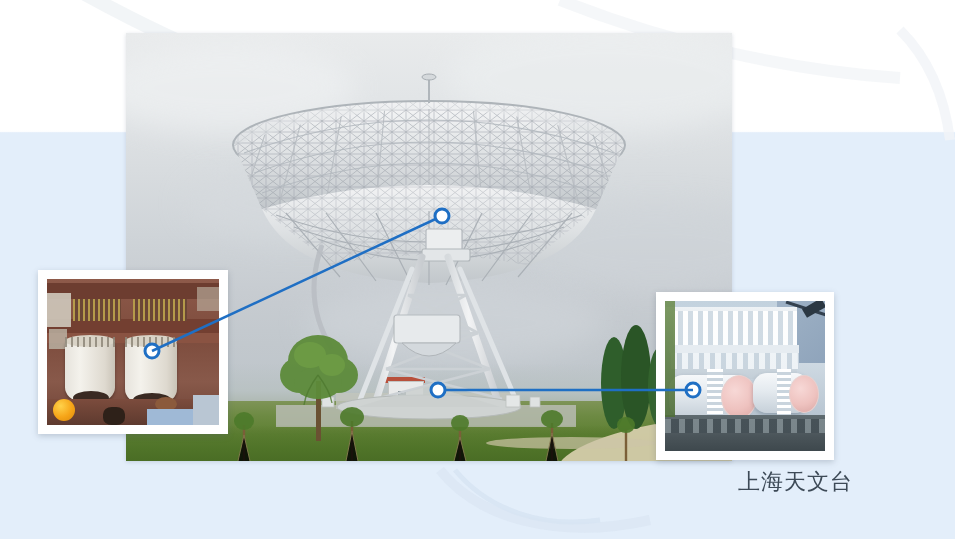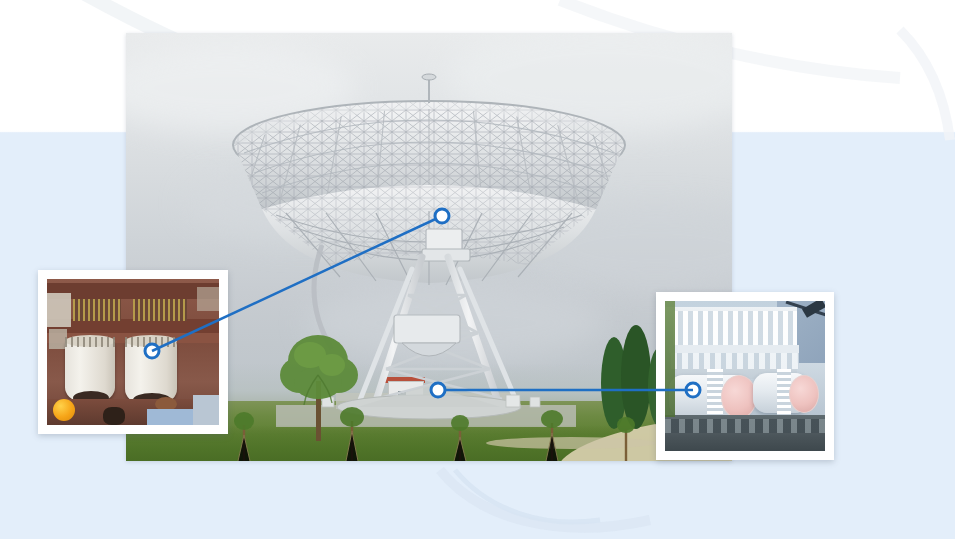--- a/index.html
+++ b/index.html
@@ -524,14 +524,15 @@
   <svg class="leaders" width="955" height="539" viewBox="0 0 955 539">
 
     <line x1="442" y1="216" x2="152" y2="351" stroke="#1f6fc4" stroke-width="2.5"></line>
 
     <line x1="438" y1="390" x2="693" y2="390" stroke="#1f6fc4" stroke-width="2.5"></line>
 
     <circle cx="442" cy="216" r="7" fill="#ffffff" stroke="#1f6fc4" stroke-width="3"></circle>
     <circle cx="438" cy="390" r="7" fill="#ffffff" stroke="#1f6fc4" stroke-width="3"></circle>
   </svg>
 
+  <div class="caption">上海天文台</div>
 
 </div>
 
 </body></html>

